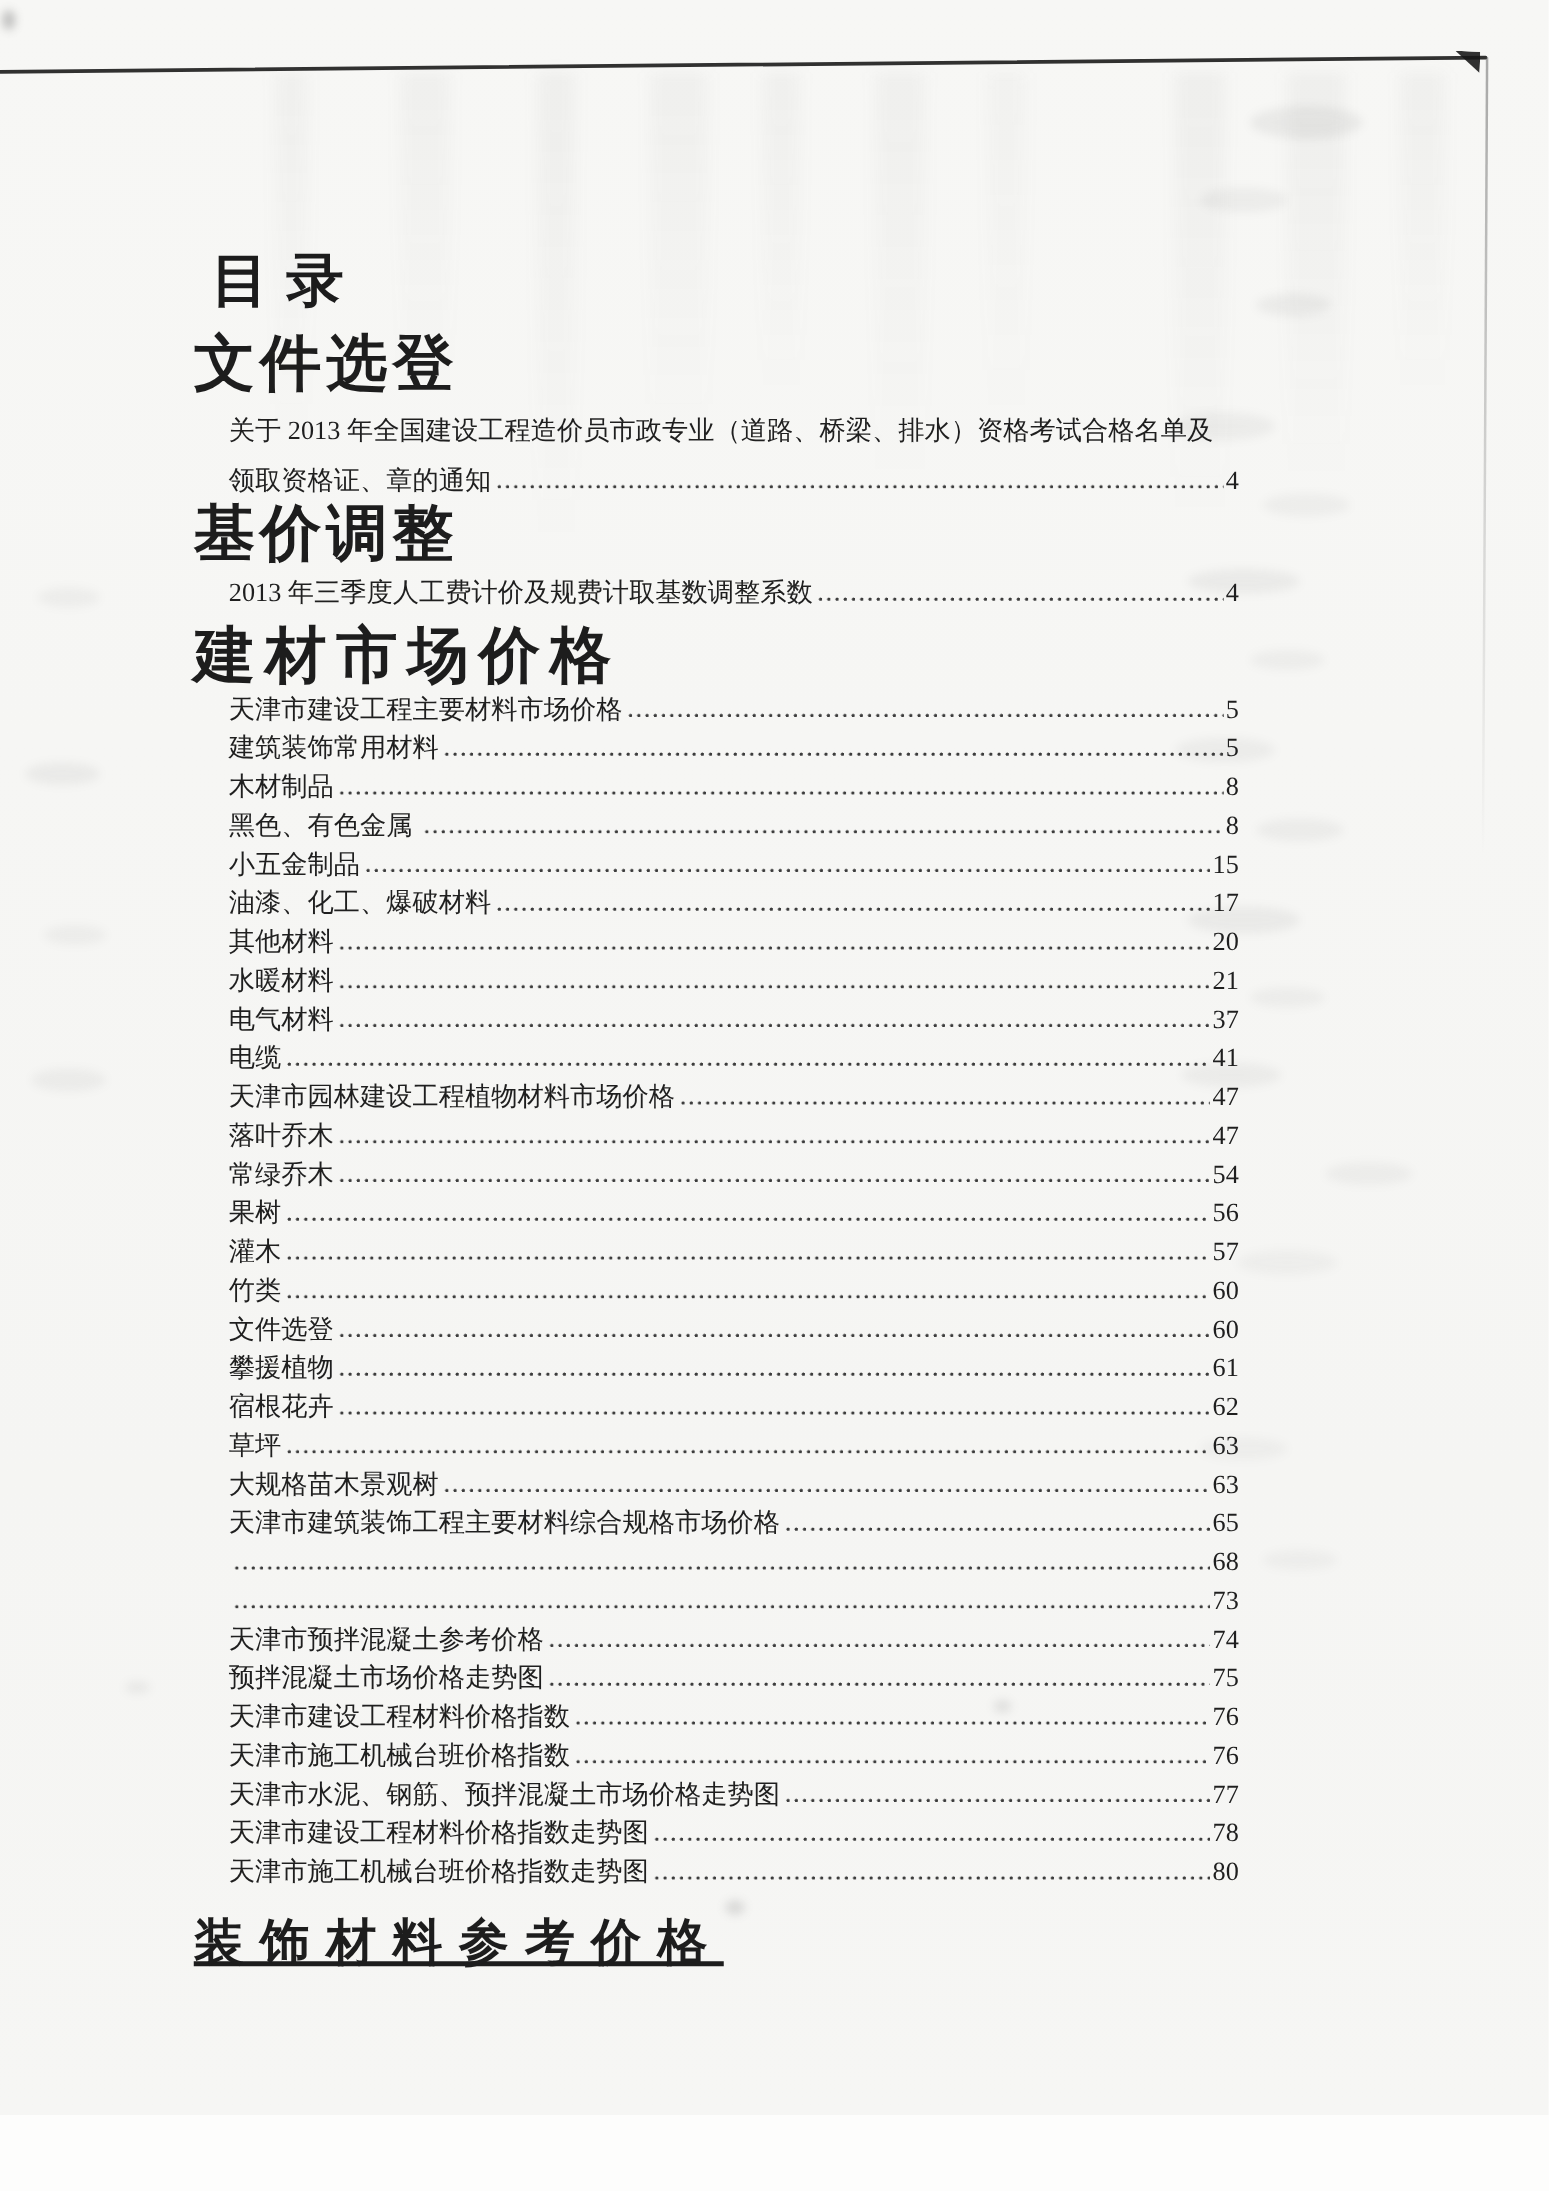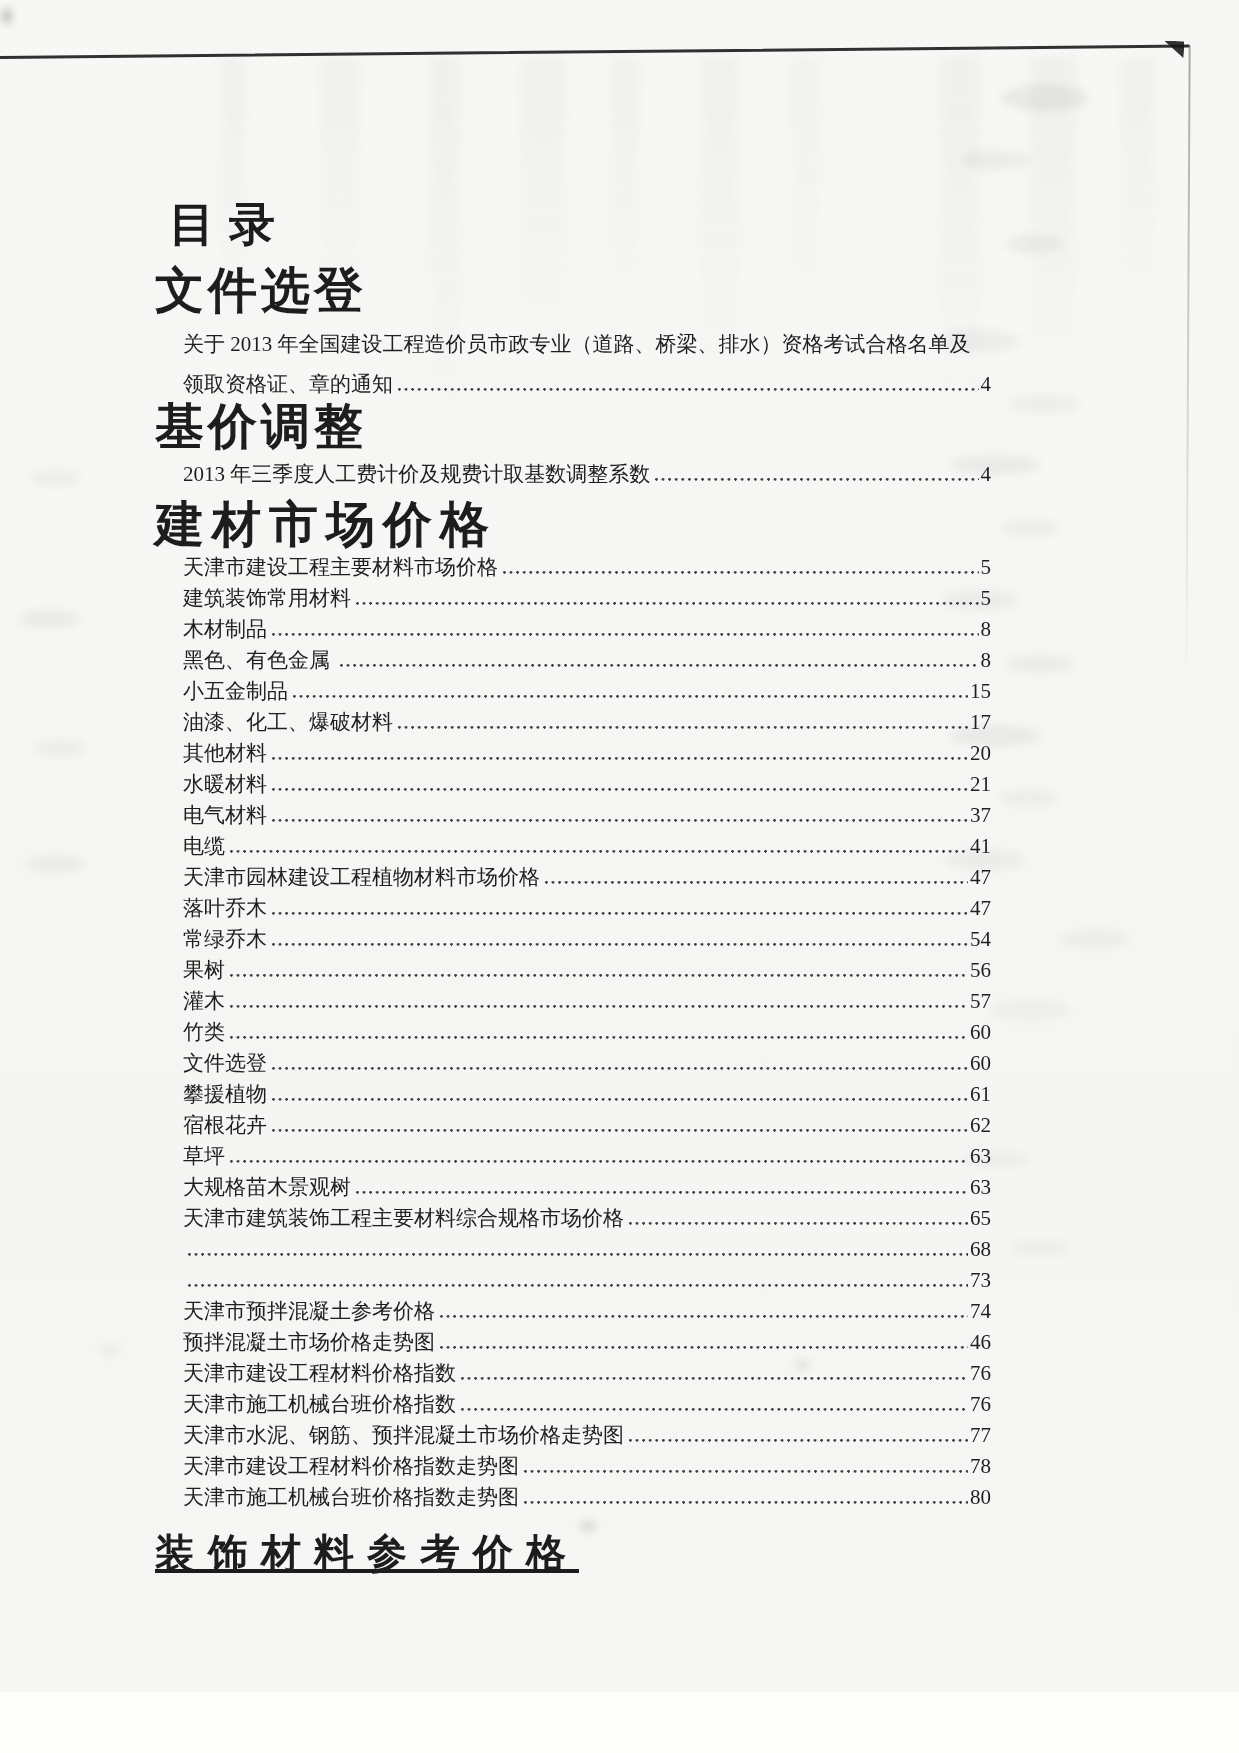--- a/index.html
+++ b/index.html
@@ -268,21 +268,21 @@
           <span class="toc-page">73</span>
         </div>
         <div class="toc-row">
           <span class="toc-label">天津市预拌混凝土参考价格</span>
           <span class="toc-dots"></span>
           <span class="toc-page">74</span>
         </div>
         <div class="toc-row">
           <span class="toc-label">预拌混凝土市场价格走势图</span>
           <span class="toc-dots"></span>
-          <span class="toc-page">46</span>
+          <span class="toc-page">75</span>
         </div>
         <div class="toc-row">
           <span class="toc-label">天津市建设工程材料价格指数</span>
           <span class="toc-dots"></span>
           <span class="toc-page">76</span>
         </div>
         <div class="toc-row">
           <span class="toc-label">天津市施工机械台班价格指数</span>
           <span class="toc-dots"></span>
           <span class="toc-page">76</span>

